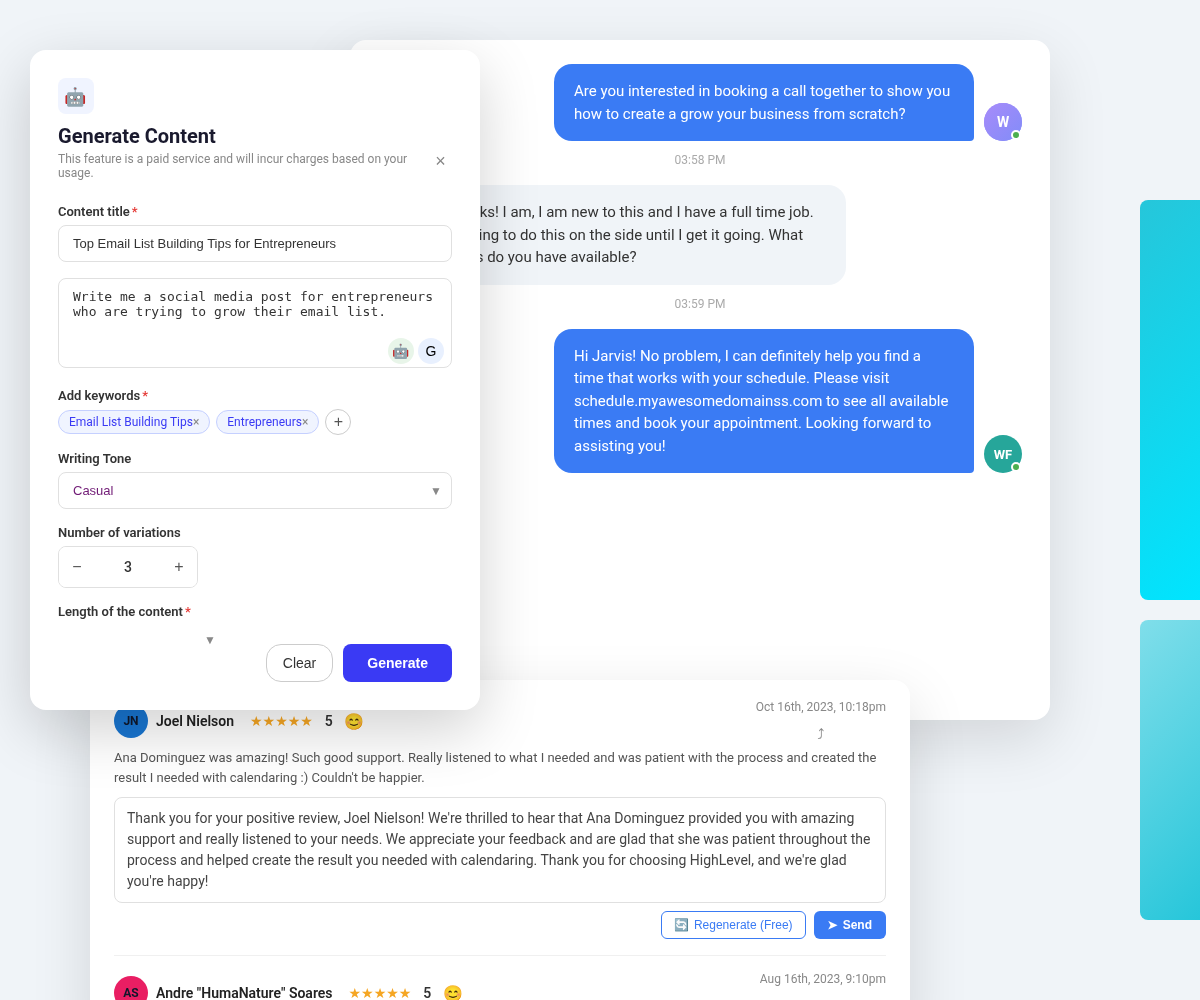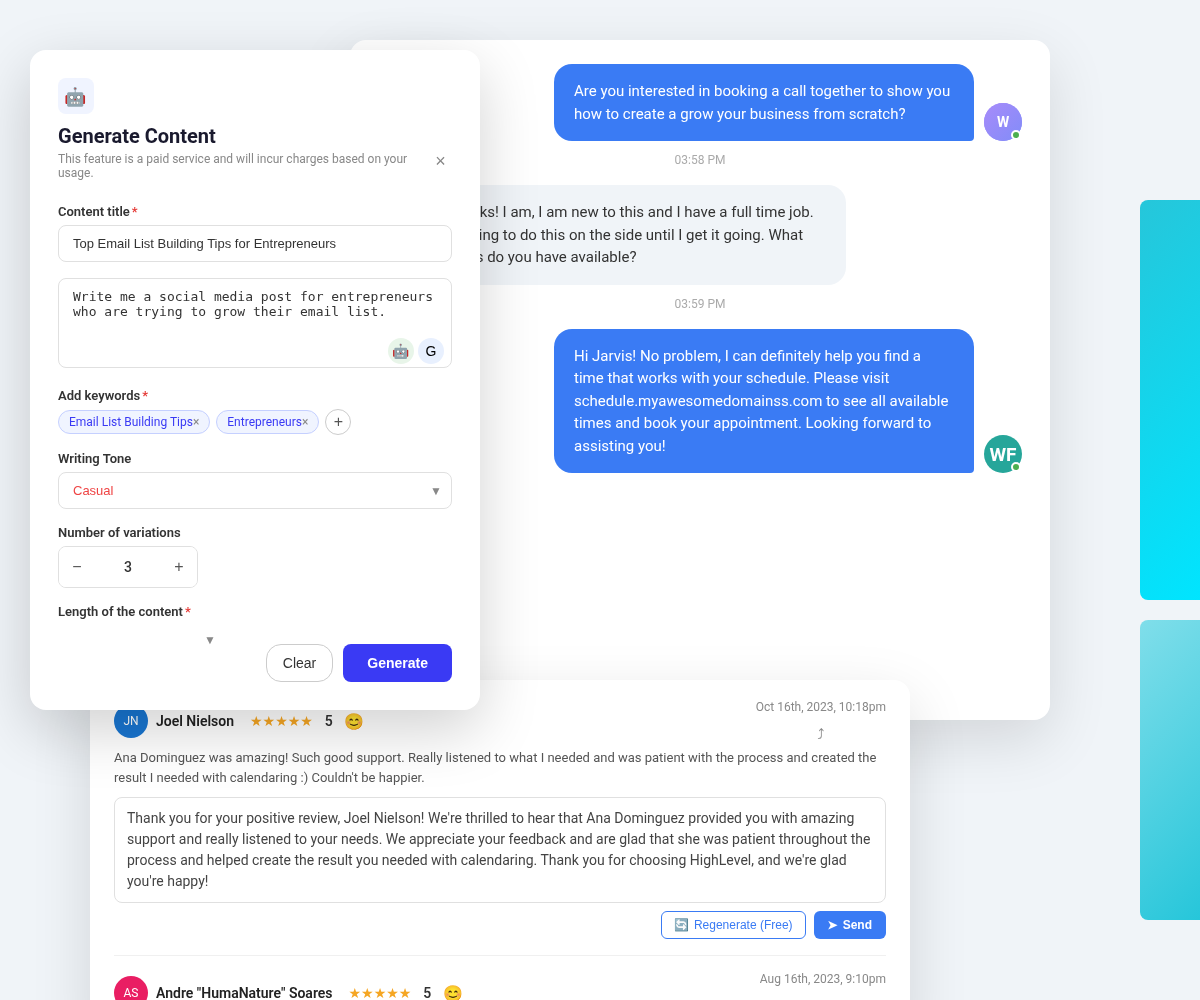--- a/index.html
+++ b/index.html
@@ -162,21 +162,21 @@
     .col-right { width: 140px; }
     .select-wrap {
       position: relative;
     }
     .select-input {
       width: 100%;
       border: 1px solid #e0e0e0;
       border-radius: 8px;
       padding: 10px 14px;
       font-size: 13px;
-      color: #ef4444;
+      color: #701a75;
       appearance: none;
       background: #fff;
       cursor: pointer;
     }
     .select-arrow {
       position: absolute;
       right: 10px;
       top: 50%;
       transform: translateY(-50%);
       color: #888;
@@ -294,21 +294,21 @@
       font-size: 15px;
       line-height: 1.5;
     }
     .msg-avatar {
       width: 38px;
       height: 38px;
       border-radius: 50%;
       display: flex;
       align-items: center;
       justify-content: center;
-      font-size: 19px;
+      font-size: 13px;
       font-weight: 700;
       color: #fff;
       flex-shrink: 0;
       position: relative;
     }
     .avatar-wf { background: #26a69a; }
     .avatar-jf { background: #7c4dff; }
     .avatar-img {
       width: 38px;
       height: 38px;
@@ -372,22 +372,22 @@
       gap: 8px;
     }
     .reviewer-avatar {
       width: 34px;
       height: 34px;
       border-radius: 50%;
       display: flex;
       align-items: center;
       justify-content: center;
       font-size: 12px;
-      font-weight: 400;
-      color: #ffffff;
+      font-weight: 700;
+      color: #0f172a;
     }
     .av-jn { background: #1976d2; }
     .av-as { background: #e91e63; }
     .reviewer-name {
       font-size: 14px;
       font-weight: 600;
       color: #222;
     }
     .stars {
       display: flex;

